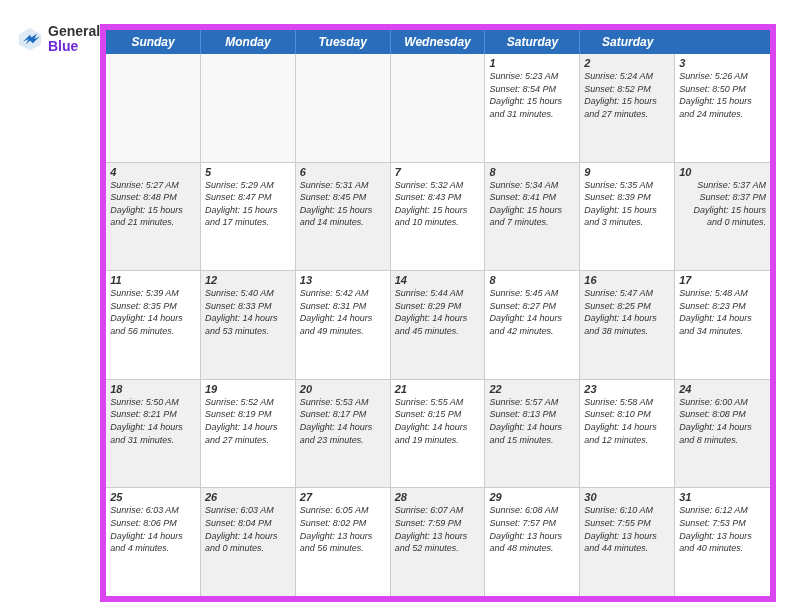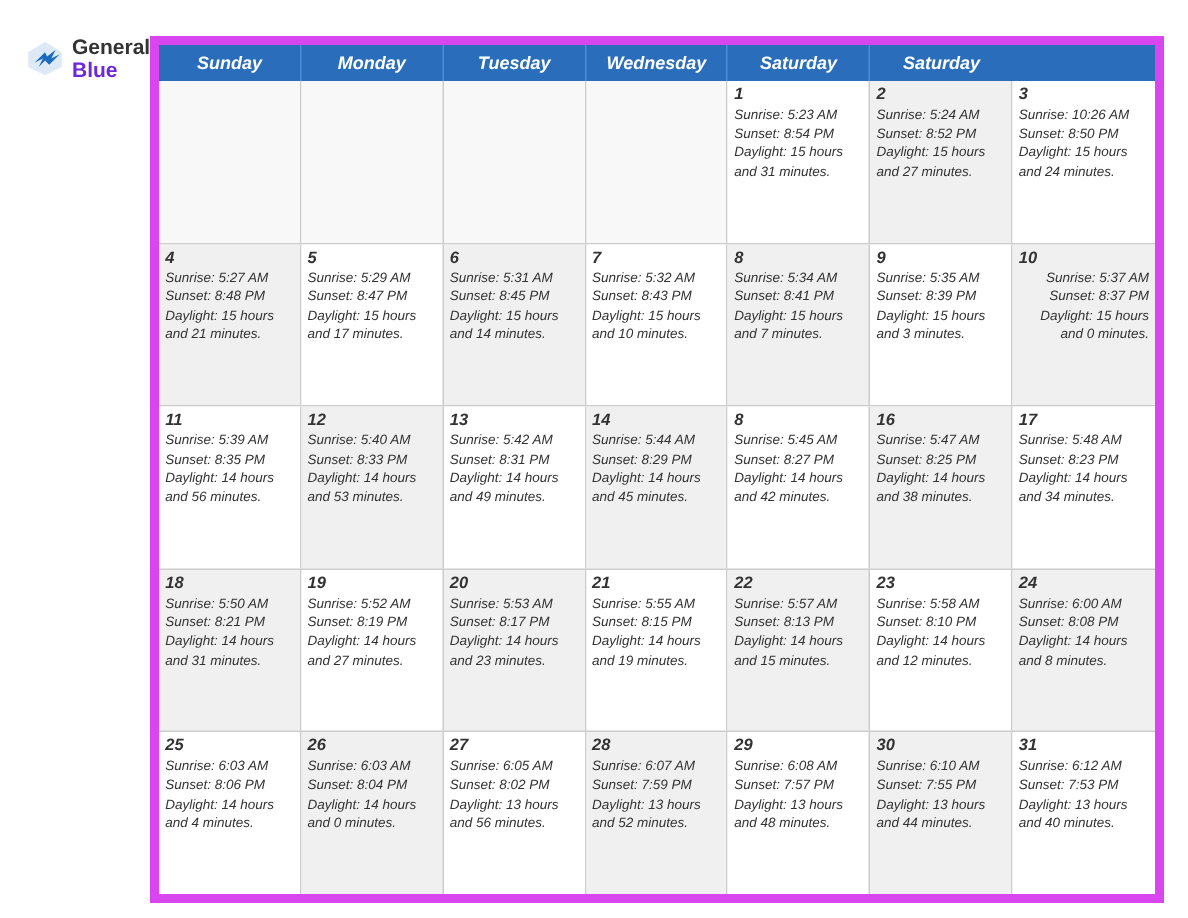--- a/index.html
+++ b/index.html
@@ -167,21 +167,21 @@
           </div>
           <div class="cal-cell shaded">
             <span class="day-num">2</span>
             <div class="cell-text" style="white-space: pre-line;">Sunrise: 5:24 AM
 Sunset: 8:52 PM
 Daylight: 15 hours
 and 27 minutes.</div>
           </div>
           <div class="cal-cell">
             <span class="day-num">3</span>
-            <div class="cell-text" style="white-space: pre-line;">Sunrise: 10:26 AM
+            <div class="cell-text" style="white-space: pre-line;">Sunrise: 5:26 AM
 Sunset: 8:50 PM
 Daylight: 15 hours
 and 24 minutes.</div>
           </div>
         </div>
         <div class="cal-row">
           <div class="cal-cell shaded">
             <span class="day-num">4</span>
             <div class="cell-text" style="white-space: pre-line;">Sunrise: 5:27 AM
 Sunset: 8:48 PM

